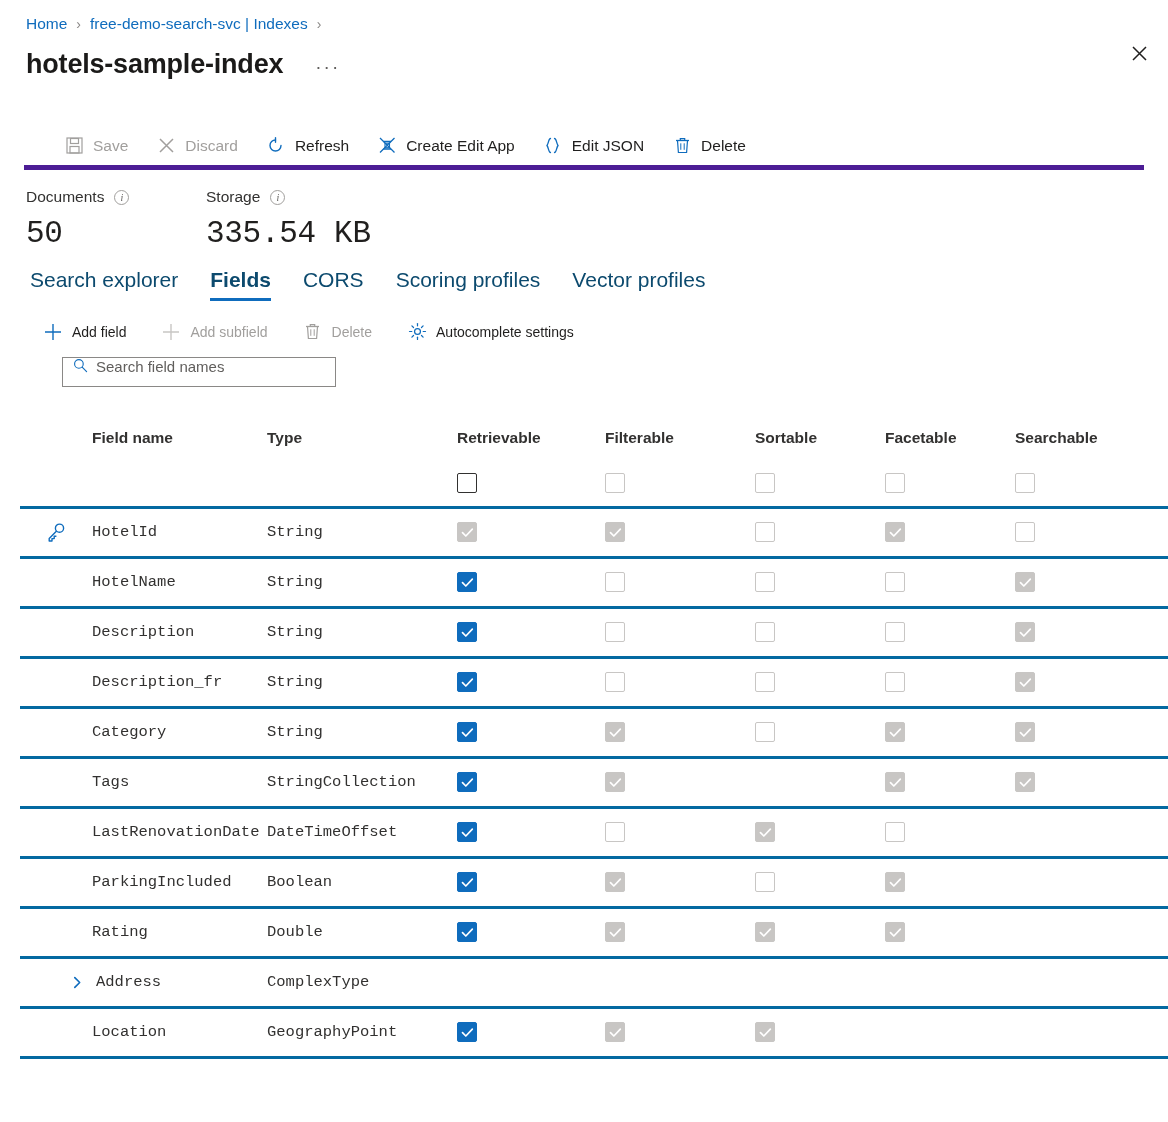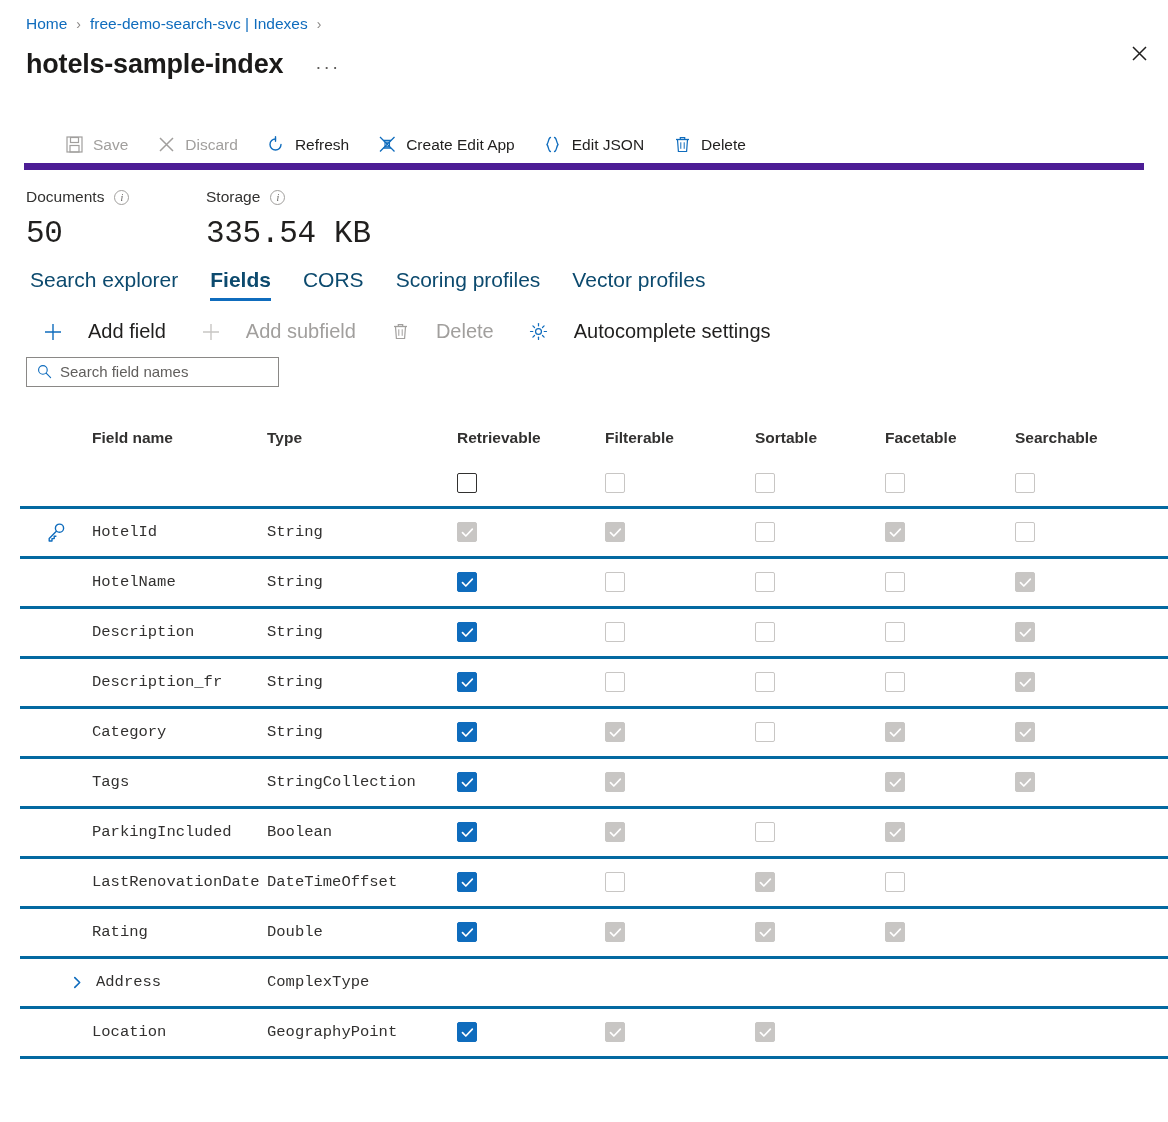--- a/index.html
+++ b/index.html
@@ -45,21 +45,21 @@
     width: 34px; height: 34px;
     display: flex; align-items: center; justify-content: center;
     cursor: pointer; color: #201f1e;
   }
 
   
   .cmdbar {
     display: flex; 
     padding: 0 0 0 36px;
     height: 44px; margin-top: 44px;
-    border-bottom: 7px solid #4c1d95;
+    border-bottom: 5px solid #4c1d95;
     width: 1120px; margin-left: 24px;
   }
   .cmd {
     display: flex; align-items: center; gap: 9px;
     padding: 5px 10px 5px 4px; margin-right: 14px;
     font-size: 15.5px; color: #201f1e; cursor: pointer;
     white-space: nowrap;
   }
   .cmd.disabled { color: #a19f9d; cursor: default; }
   .cmd .ic { display: flex; align-items: center; justify-content: center; width: 20px; height: 20px; }
@@ -106,34 +106,34 @@
   }
   .tab:first-child.active::after { left: 4px; }
 
   
   .fieldbar {
     display: flex; align-items: center;
     padding: 14px 0 0 38px;
     height: 48px;
   }
   .fcmd {
-    display: flex; align-items: center; gap: 24px;
+    display: flex; align-items: center; gap: 8px;
     padding: 6px 12px 6px 4px; margin-right: 18px;
-    font-size: 20px; color: #201f1e; cursor: pointer;
+    font-size: 14px; color: #201f1e; cursor: pointer;
     white-space: nowrap;
   }
   .fcmd.disabled { color: #a19f9d; cursor: default; }
   .fcmd .ic { display: flex; align-items: center; justify-content: center; width: 22px; height: 22px; }
 
   
   .searchwrap { padding: 8px 0 0 26px; }
   .searchbox {
-    display: flex; align-items: center;
-    width: 253px; height: 30px;
-    border: 1px solid #8a8886; background: #fff;
+    display: flex; align-items: flex-start;
+    width: 274px; height: 30px;
+    border: 1px solid #8a8886; background: #fff; margin-left: 36px;
   }
   .search-ic { padding: 0 8px 0 10px; display: flex; align-items: center; }
   .searchbox input {
     border: none; outline: none; flex: 1;
     font-size: 15px; font-family: "Liberation Sans", sans-serif;
     color: #323130; background: transparent; padding: 0 6px 0 0;
   }
   .searchbox input::placeholder { color: #605e5c; }
 
   
@@ -589,20 +589,48 @@
           <span class="cb checked-dis">
             <svg width="13" height="13" viewBox="0 0 14 14">
               <path d="M1.6 7.2 L5.2 10.8 L12.2 3.4" stroke="#ffffff" stroke-width="1.8" fill="none" stroke-linecap="round" stroke-linejoin="round"></path>
             </svg>
           </span>
         </div>
       </div>
       <div class="grow data bordered">
         <div class="c-key"></div>
         <div class="c-name">
+          <span>LastRenovationDate</span>
+        </div>
+        <div class="c-type">DateTimeOffset</div>
+        <div class="c-cb c-ret">
+          <span class="cb checked">
+            <svg width="13" height="13" viewBox="0 0 14 14">
+              <path d="M1.6 7.2 L5.2 10.8 L12.2 3.4" stroke="#ffffff" stroke-width="1.8" fill="none" stroke-linecap="round" stroke-linejoin="round"></path>
+            </svg>
+          </span>
+        </div>
+        <div class="c-cb c-fil">
+          <span class="cb empty"></span>
+        </div>
+        <div class="c-cb c-sor">
+          <span class="cb checked-dis">
+            <svg width="13" height="13" viewBox="0 0 14 14">
+              <path d="M1.6 7.2 L5.2 10.8 L12.2 3.4" stroke="#ffffff" stroke-width="1.8" fill="none" stroke-linecap="round" stroke-linejoin="round"></path>
+            </svg>
+          </span>
+        </div>
+        <div class="c-cb c-fac">
+          <span class="cb empty"></span>
+        </div>
+        <div class="c-cb c-sea"></div>
+      </div>
+      <div class="grow data bordered">
+        <div class="c-key"></div>
+        <div class="c-name">
           <span>ParkingIncluded</span>
         </div>
         <div class="c-type">Boolean</div>
         <div class="c-cb c-ret">
           <span class="cb checked">
             <svg width="13" height="13" viewBox="0 0 14 14">
               <path d="M1.6 7.2 L5.2 10.8 L12.2 3.4" stroke="#ffffff" stroke-width="1.8" fill="none" stroke-linecap="round" stroke-linejoin="round"></path>
             </svg>
           </span>
         </div>
@@ -615,48 +643,20 @@
         </div>
         <div class="c-cb c-sor">
           <span class="cb empty"></span>
         </div>
         <div class="c-cb c-fac">
           <span class="cb checked-dis">
             <svg width="13" height="13" viewBox="0 0 14 14">
               <path d="M1.6 7.2 L5.2 10.8 L12.2 3.4" stroke="#ffffff" stroke-width="1.8" fill="none" stroke-linecap="round" stroke-linejoin="round"></path>
             </svg>
           </span>
-        </div>
-        <div class="c-cb c-sea"></div>
-      </div>
-      <div class="grow data bordered">
-        <div class="c-key"></div>
-        <div class="c-name">
-          <span>LastRenovationDate</span>
-        </div>
-        <div class="c-type">DateTimeOffset</div>
-        <div class="c-cb c-ret">
-          <span class="cb checked">
-            <svg width="13" height="13" viewBox="0 0 14 14">
-              <path d="M1.6 7.2 L5.2 10.8 L12.2 3.4" stroke="#ffffff" stroke-width="1.8" fill="none" stroke-linecap="round" stroke-linejoin="round"></path>
-            </svg>
-          </span>
-        </div>
-        <div class="c-cb c-fil">
-          <span class="cb empty"></span>
-        </div>
-        <div class="c-cb c-sor">
-          <span class="cb checked-dis">
-            <svg width="13" height="13" viewBox="0 0 14 14">
-              <path d="M1.6 7.2 L5.2 10.8 L12.2 3.4" stroke="#ffffff" stroke-width="1.8" fill="none" stroke-linecap="round" stroke-linejoin="round"></path>
-            </svg>
-          </span>
-        </div>
-        <div class="c-cb c-fac">
-          <span class="cb empty"></span>
         </div>
         <div class="c-cb c-sea"></div>
       </div>
       <div class="grow data bordered">
         <div class="c-key"></div>
         <div class="c-name">
           <span>Rating</span>
         </div>
         <div class="c-type">Double</div>
         <div class="c-cb c-ret">

